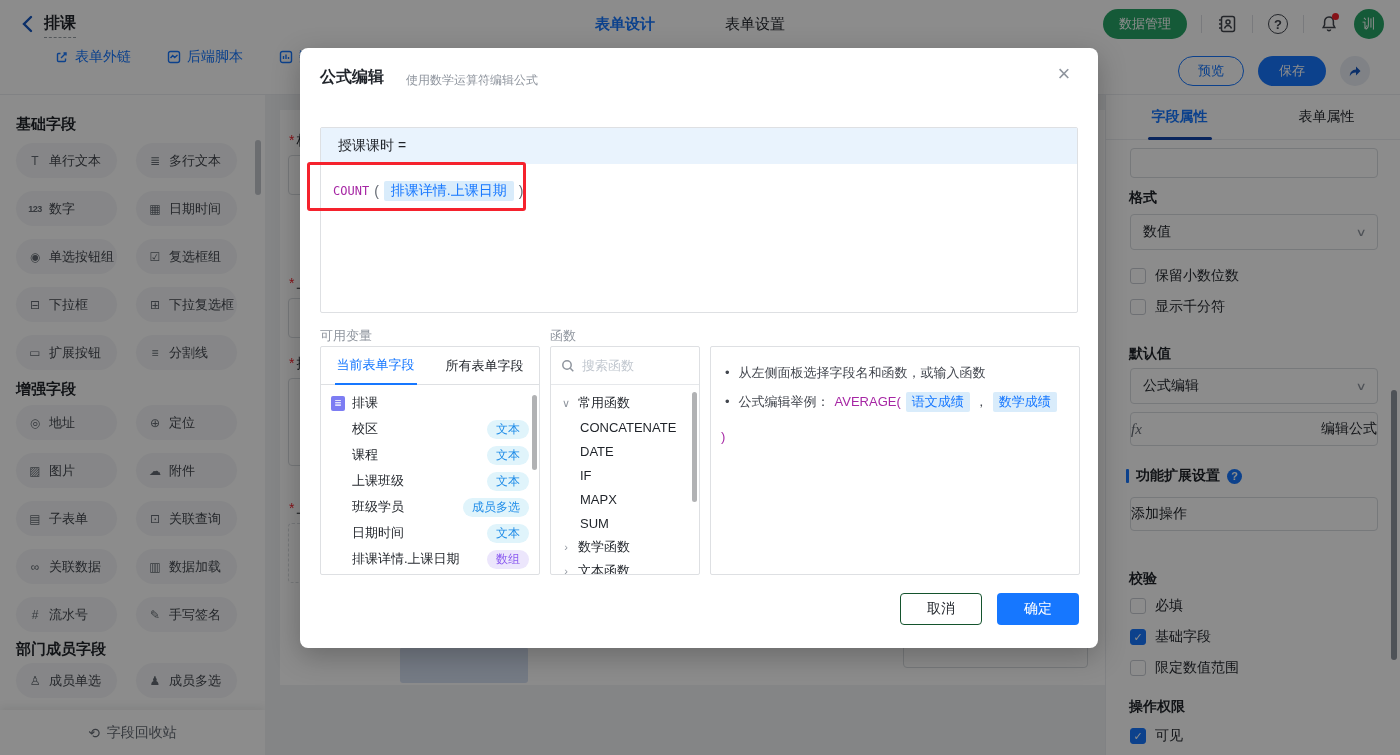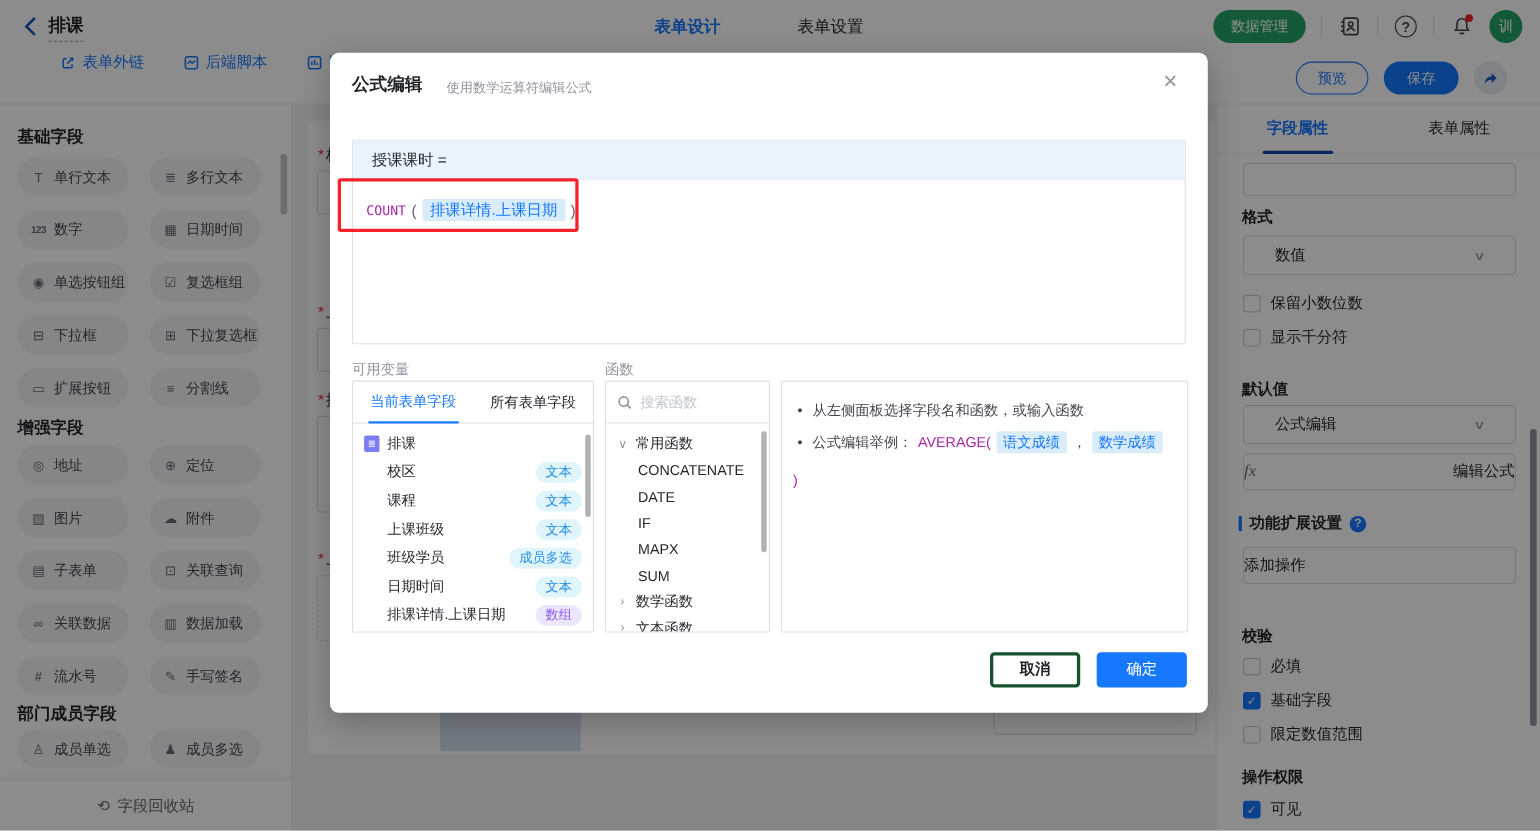--- a/index.html
+++ b/index.html
@@ -46,21 +46,21 @@
   .fc-selected { position:absolute; left:120px; top:537px; width:128px; height:36px; background:#d6e0f3; border-radius:3px; }
   .fc-field-right { position:absolute; left:623px; top:532px; width:185px; height:26px; border:1px solid #d9dce0; border-radius:4px; background:#fff; }
 
   .prop-panel { position:absolute; right:0; top:95px; bottom:0; width:295px; background:#fff; border-left:1px solid #ebedf0; z-index:1; }
   .pp-tabs { position:absolute; top:0; left:0; right:0; height:45px; display:flex; border-bottom:1px solid #ebedf0; font-size:14px; }
   .pp-tab { flex:1; display:flex; align-items:center; justify-content:center; cursor:pointer; position:relative; }
   .pp-tab.active { color:#1677ff; font-weight:bold; }
   .pp-tab.active::after { content:""; position:absolute; bottom:-1px; left:50%; transform:translateX(-50%); width:64px; height:3px; background:#1144aa; border-radius:2px; }
   .pp-input { position:absolute; left:24px; width:248px; height:30px; border:1px solid #d9dce0; border-radius:4px; background:#fff; }
   .pp-label { position:absolute; left:23px; font-size:14px; font-weight:bold; }
-  .pp-select { position:absolute; left:24px; width:248px; height:36px; border:1px solid #d9dce0; border-radius:4px; background:#fff; display:flex; align-items:center; padding:0 28px; font-size:14px; cursor:pointer; }
+  .pp-select { position:absolute; left:24px; width:248px; height:36px; border:1px solid #d9dce0; border-radius:4px; background:#fff; display:flex; align-items:center; padding:0 12px; font-size:14px; cursor:pointer; }
   .pp-select .chev { margin-left:auto; color:#8f959e; font-size:11px; transform:scaleX(1.4); }
   .pp-btn { position:absolute; left:24px; width:248px; height:34px; border:1px solid #d9dce0; border-radius:4px; background:#fff; font-size:14px; color:#1f2329; cursor:pointer; display:flex; align-items:center; justify-content:space-between; gap:7px; }
   .fx-g { font-family:"Liberation Serif",serif; font-style:italic; color:#646a73; font-size:15px; }
   .cb-row { position:absolute; left:24px; display:flex; align-items:center; gap:9px; font-size:14px; cursor:pointer; }
   .cb { width:16px; height:16px; border:1px solid #c9cdd4; border-radius:3px; background:#fff; display:flex; align-items:center; justify-content:center; font-size:11px; color:#fff; }
   .cb.checked { background:#1677ff; border-color:#1677ff; }
   .sec-head { position:absolute; left:20px; display:flex; align-items:center; gap:7px; font-size:14px; font-weight:bold; }
   .sec-bar { width:3px; height:14px; background:#1677ff; border-radius:1px; }
   .q-badge { width:15px; height:15px; border-radius:50%; background:#1677ff; color:#fff; font-size:11px; display:flex; align-items:center; justify-content:center; font-weight:bold; }
   .pp-scroll { position:absolute; right:3px; top:295px; width:6px; height:270px; background:#8f959e; border-radius:3px; cursor:pointer; }
@@ -104,21 +104,21 @@
   .fn-chev { color:#8f959e; font-size:11px; width:10px; text-align:center; }
   .fn-item { height:24px; display:flex; align-items:center; padding-left:29px; font-size:13px; cursor:pointer; }
 
   .tip-row { display:flex; gap:9px; font-size:13px; color:#42464e; line-height:26px; margin-bottom:3px; flex-wrap:wrap; align-items:center; }
   .tip-dot { color:#42464e; }
   .tip-func { color:#a626a4; }
   .tip-chip { background:#d9ecfb; color:#1677ff; padding:0 6px; border-radius:2px; line-height:20px; cursor:pointer; }
   .tip-row .tight { margin-left:-4px; }
 
   .modal-footer-btn { position:absolute; top:545px; width:82px; height:32px; border-radius:4px; font-size:14px; cursor:pointer; }
-  .btn-cancel { left:600px; background:#fff; border:3px solid #14532d; color:#1f2329;font-weight:bold; }
+  .btn-cancel { left:600px; background:#fff; border:1px solid #14532d; color:#1f2329; }
   .btn-confirm { left:697px; background:#1677ff; border:none; color:#fff; }
 
   svg { display:block; }
 </style>
 </head>
 <body>
 
 <div class="app-header">
   <div class="back-btn">
     <svg width="24" height="24" viewBox="0 0 24 24">

